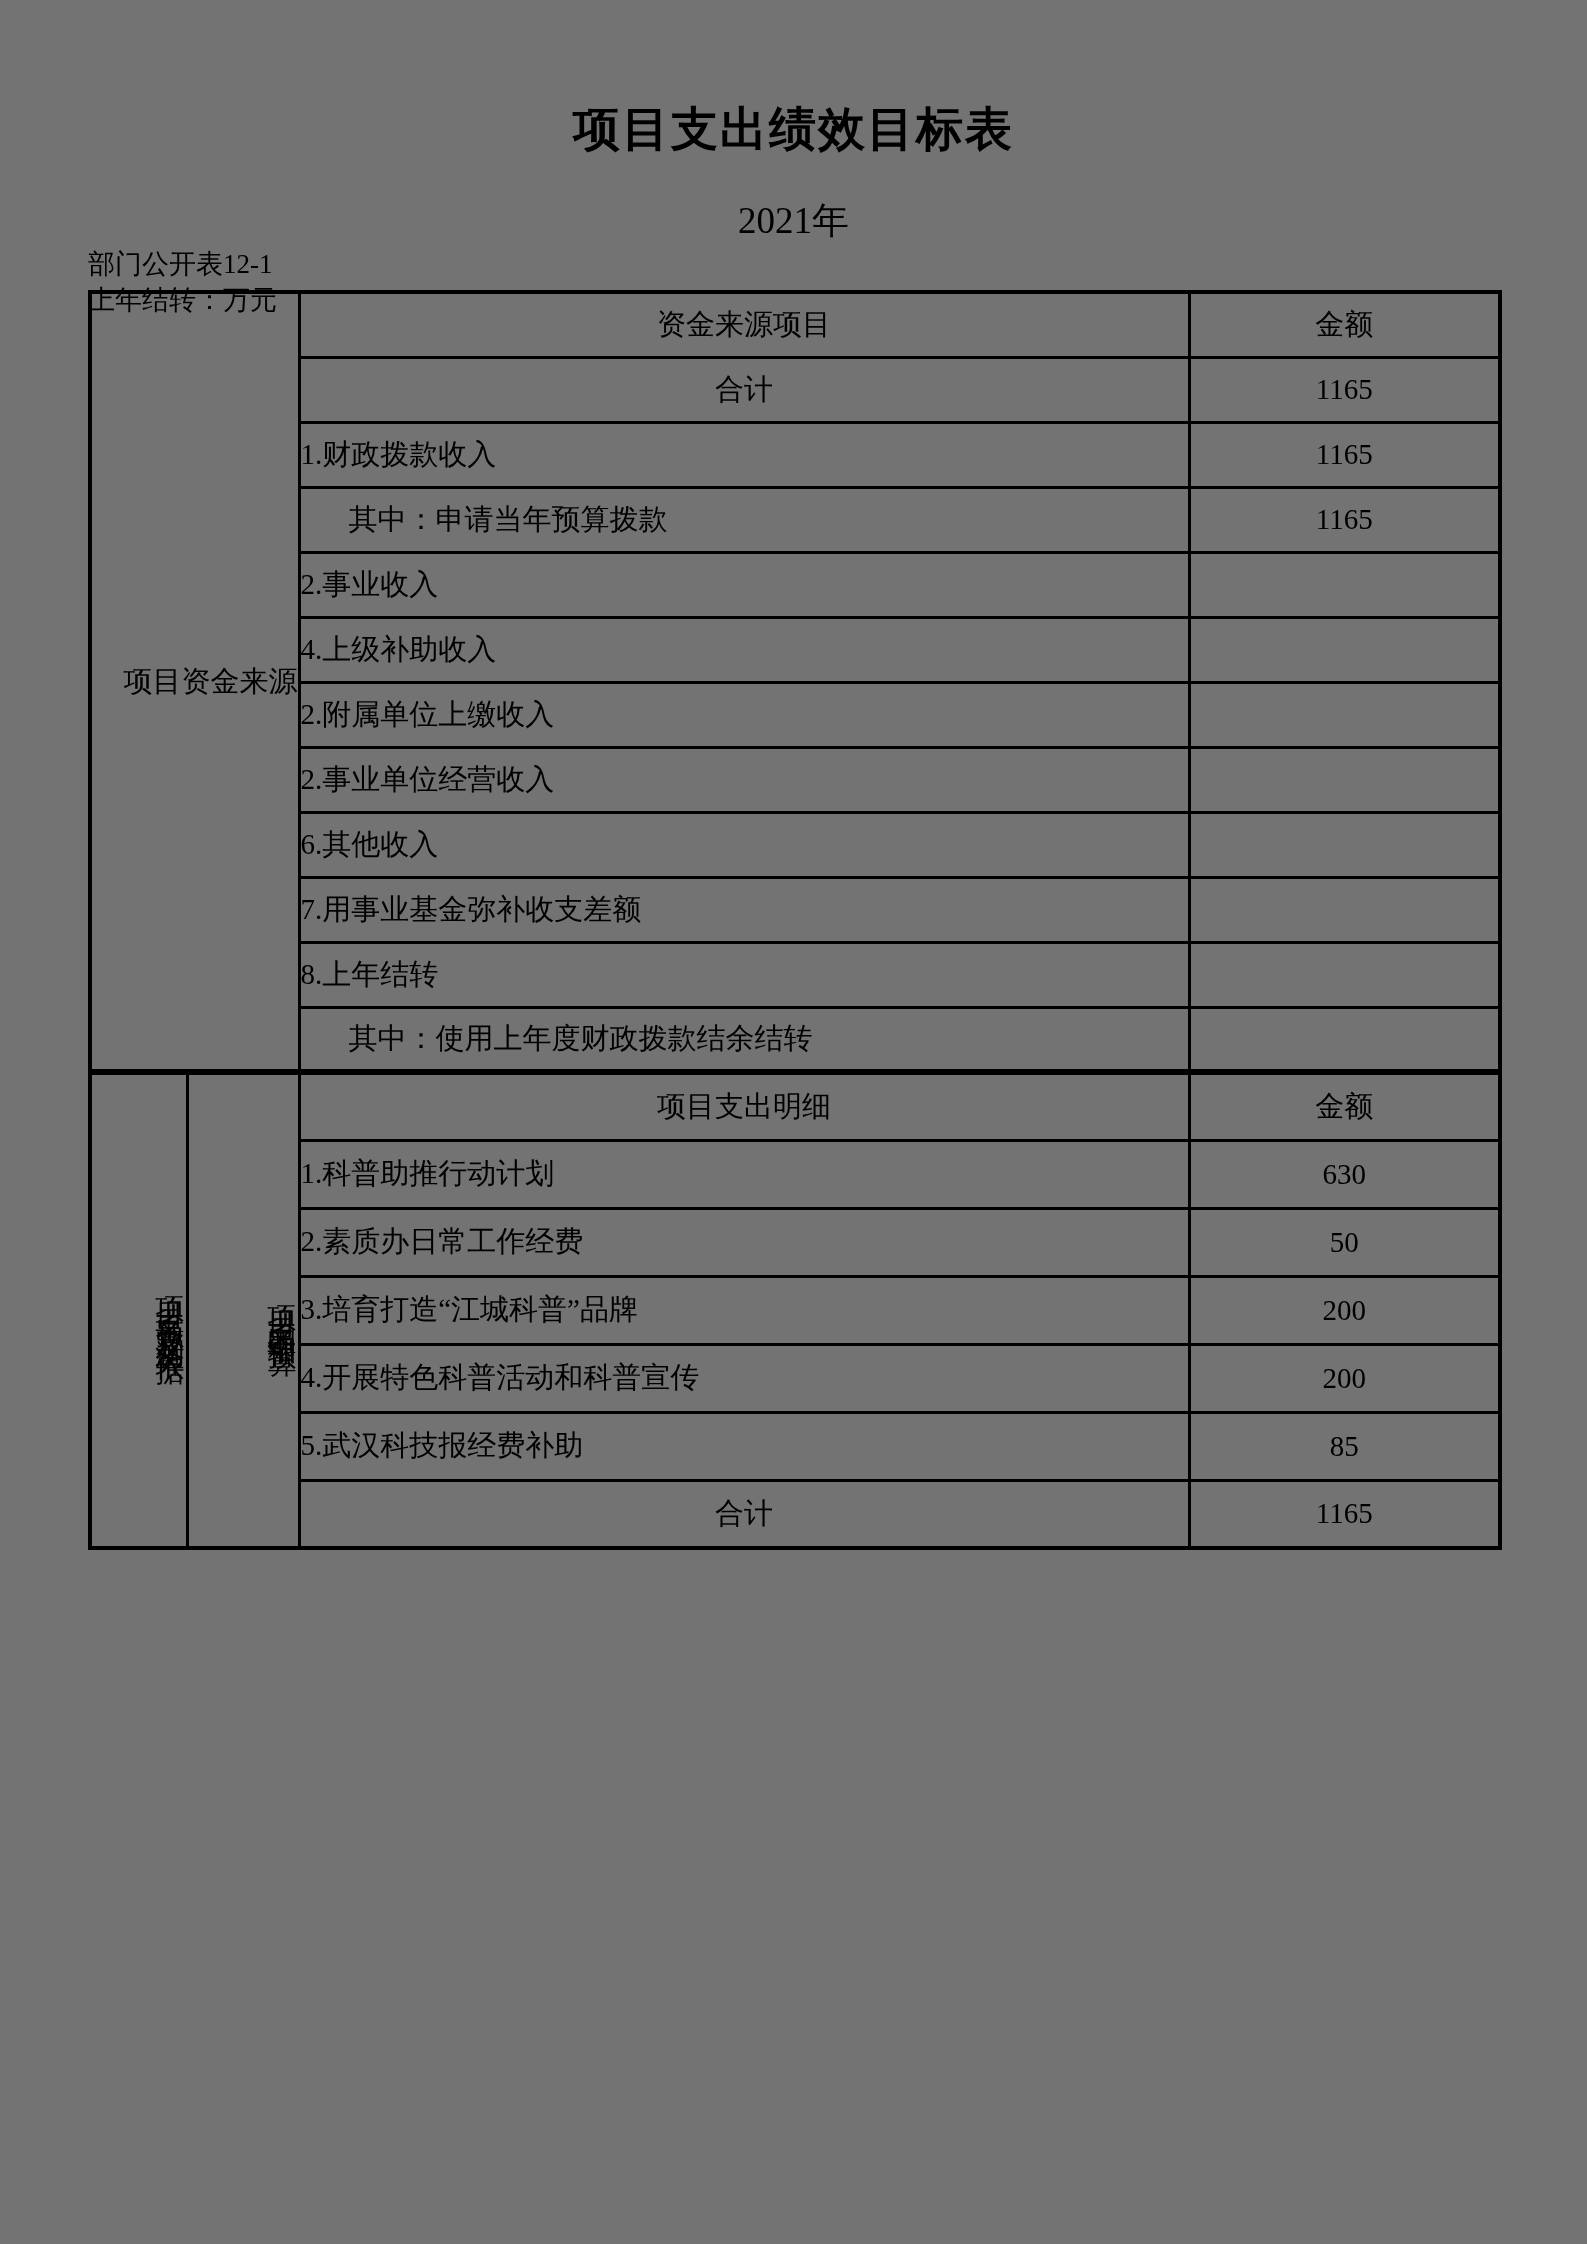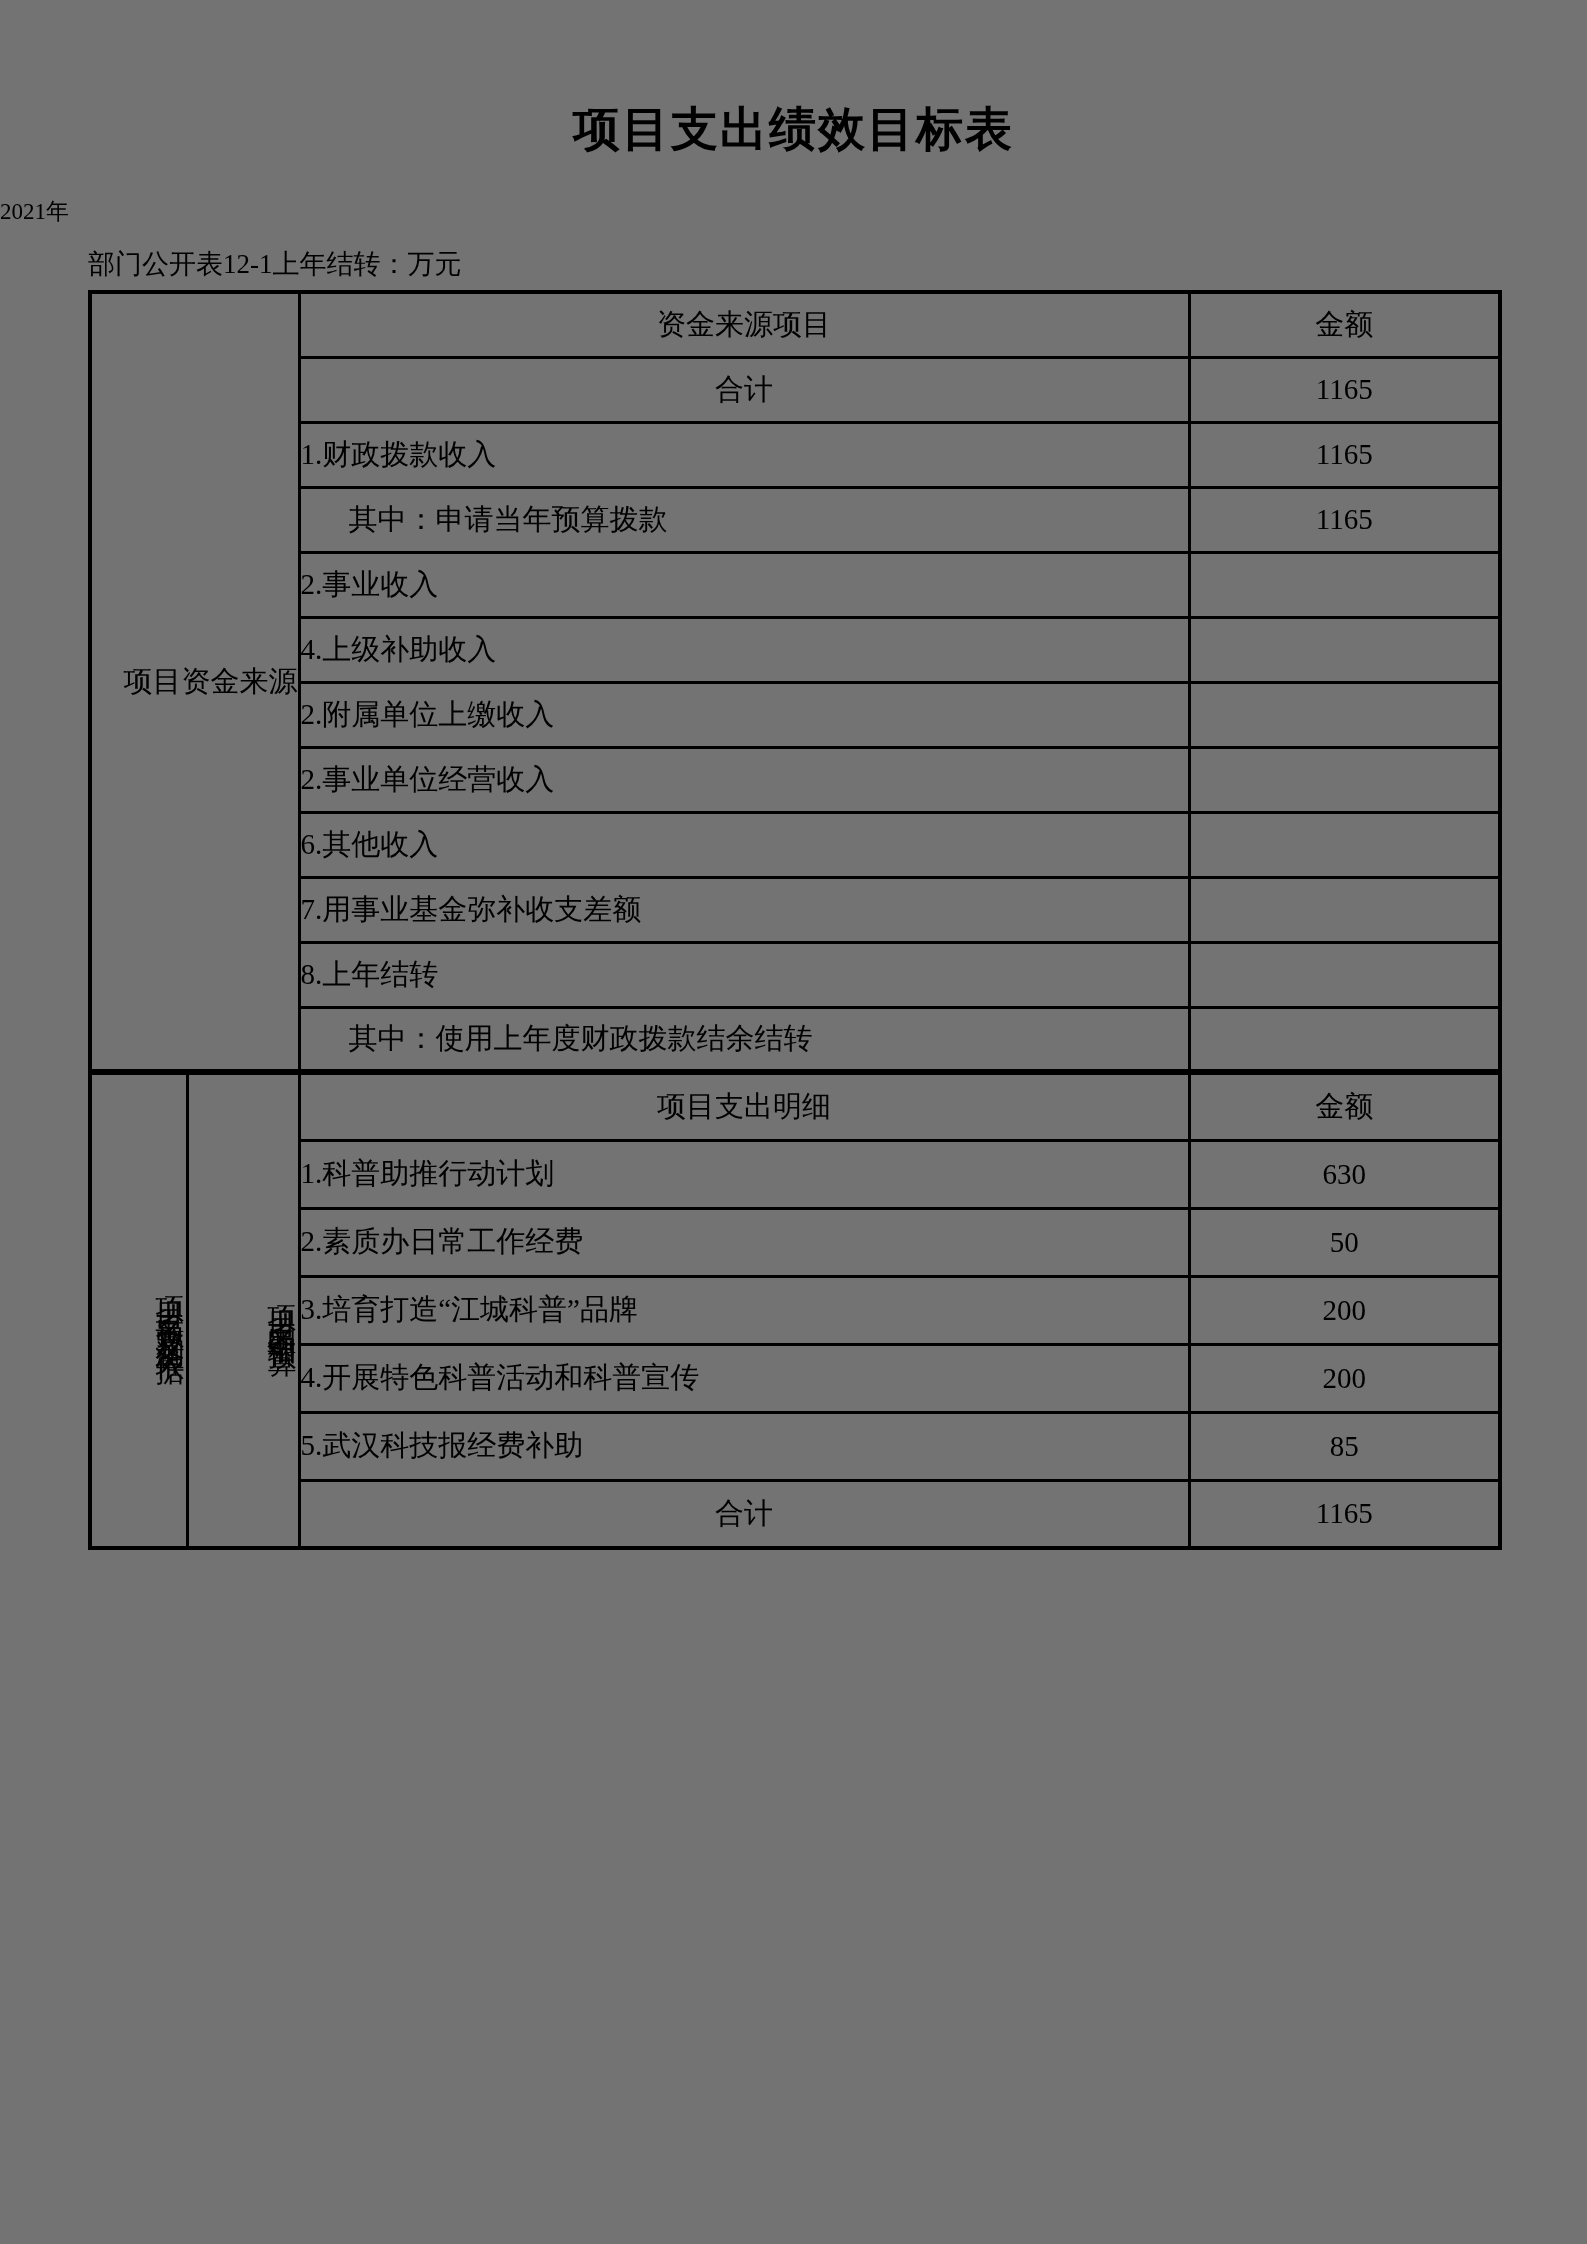--- a/index.html
+++ b/index.html
@@ -15,28 +15,30 @@
     position: absolute;
     top: 98px; left: 0; width: 100%;
     text-align: center;
     font-size: 47px;
     font-weight: bold;
     letter-spacing: 2px;
   }
   .subtitle {
     position: absolute;
     top: 196px; left: 0; width: 100%;
-    font-size: 23px;
+    text-align: center;
+    font-size: 37px;
   }
   .meta {
     position: absolute;
     top: 246px; left: 88px; width: 1410px;
     display: flex;
-    justify-content: flex-start;
+    justify-content: flex-end;
     font-size: 27px;
+    flex-direction: column;
   }
   table.grid {
     position: absolute;
     top: 290px; left: 88px;
     width: 1410px;
     border-collapse: collapse;
     table-layout: fixed;
     border: 4px solid #000;
     font-size: 29px;
   }

